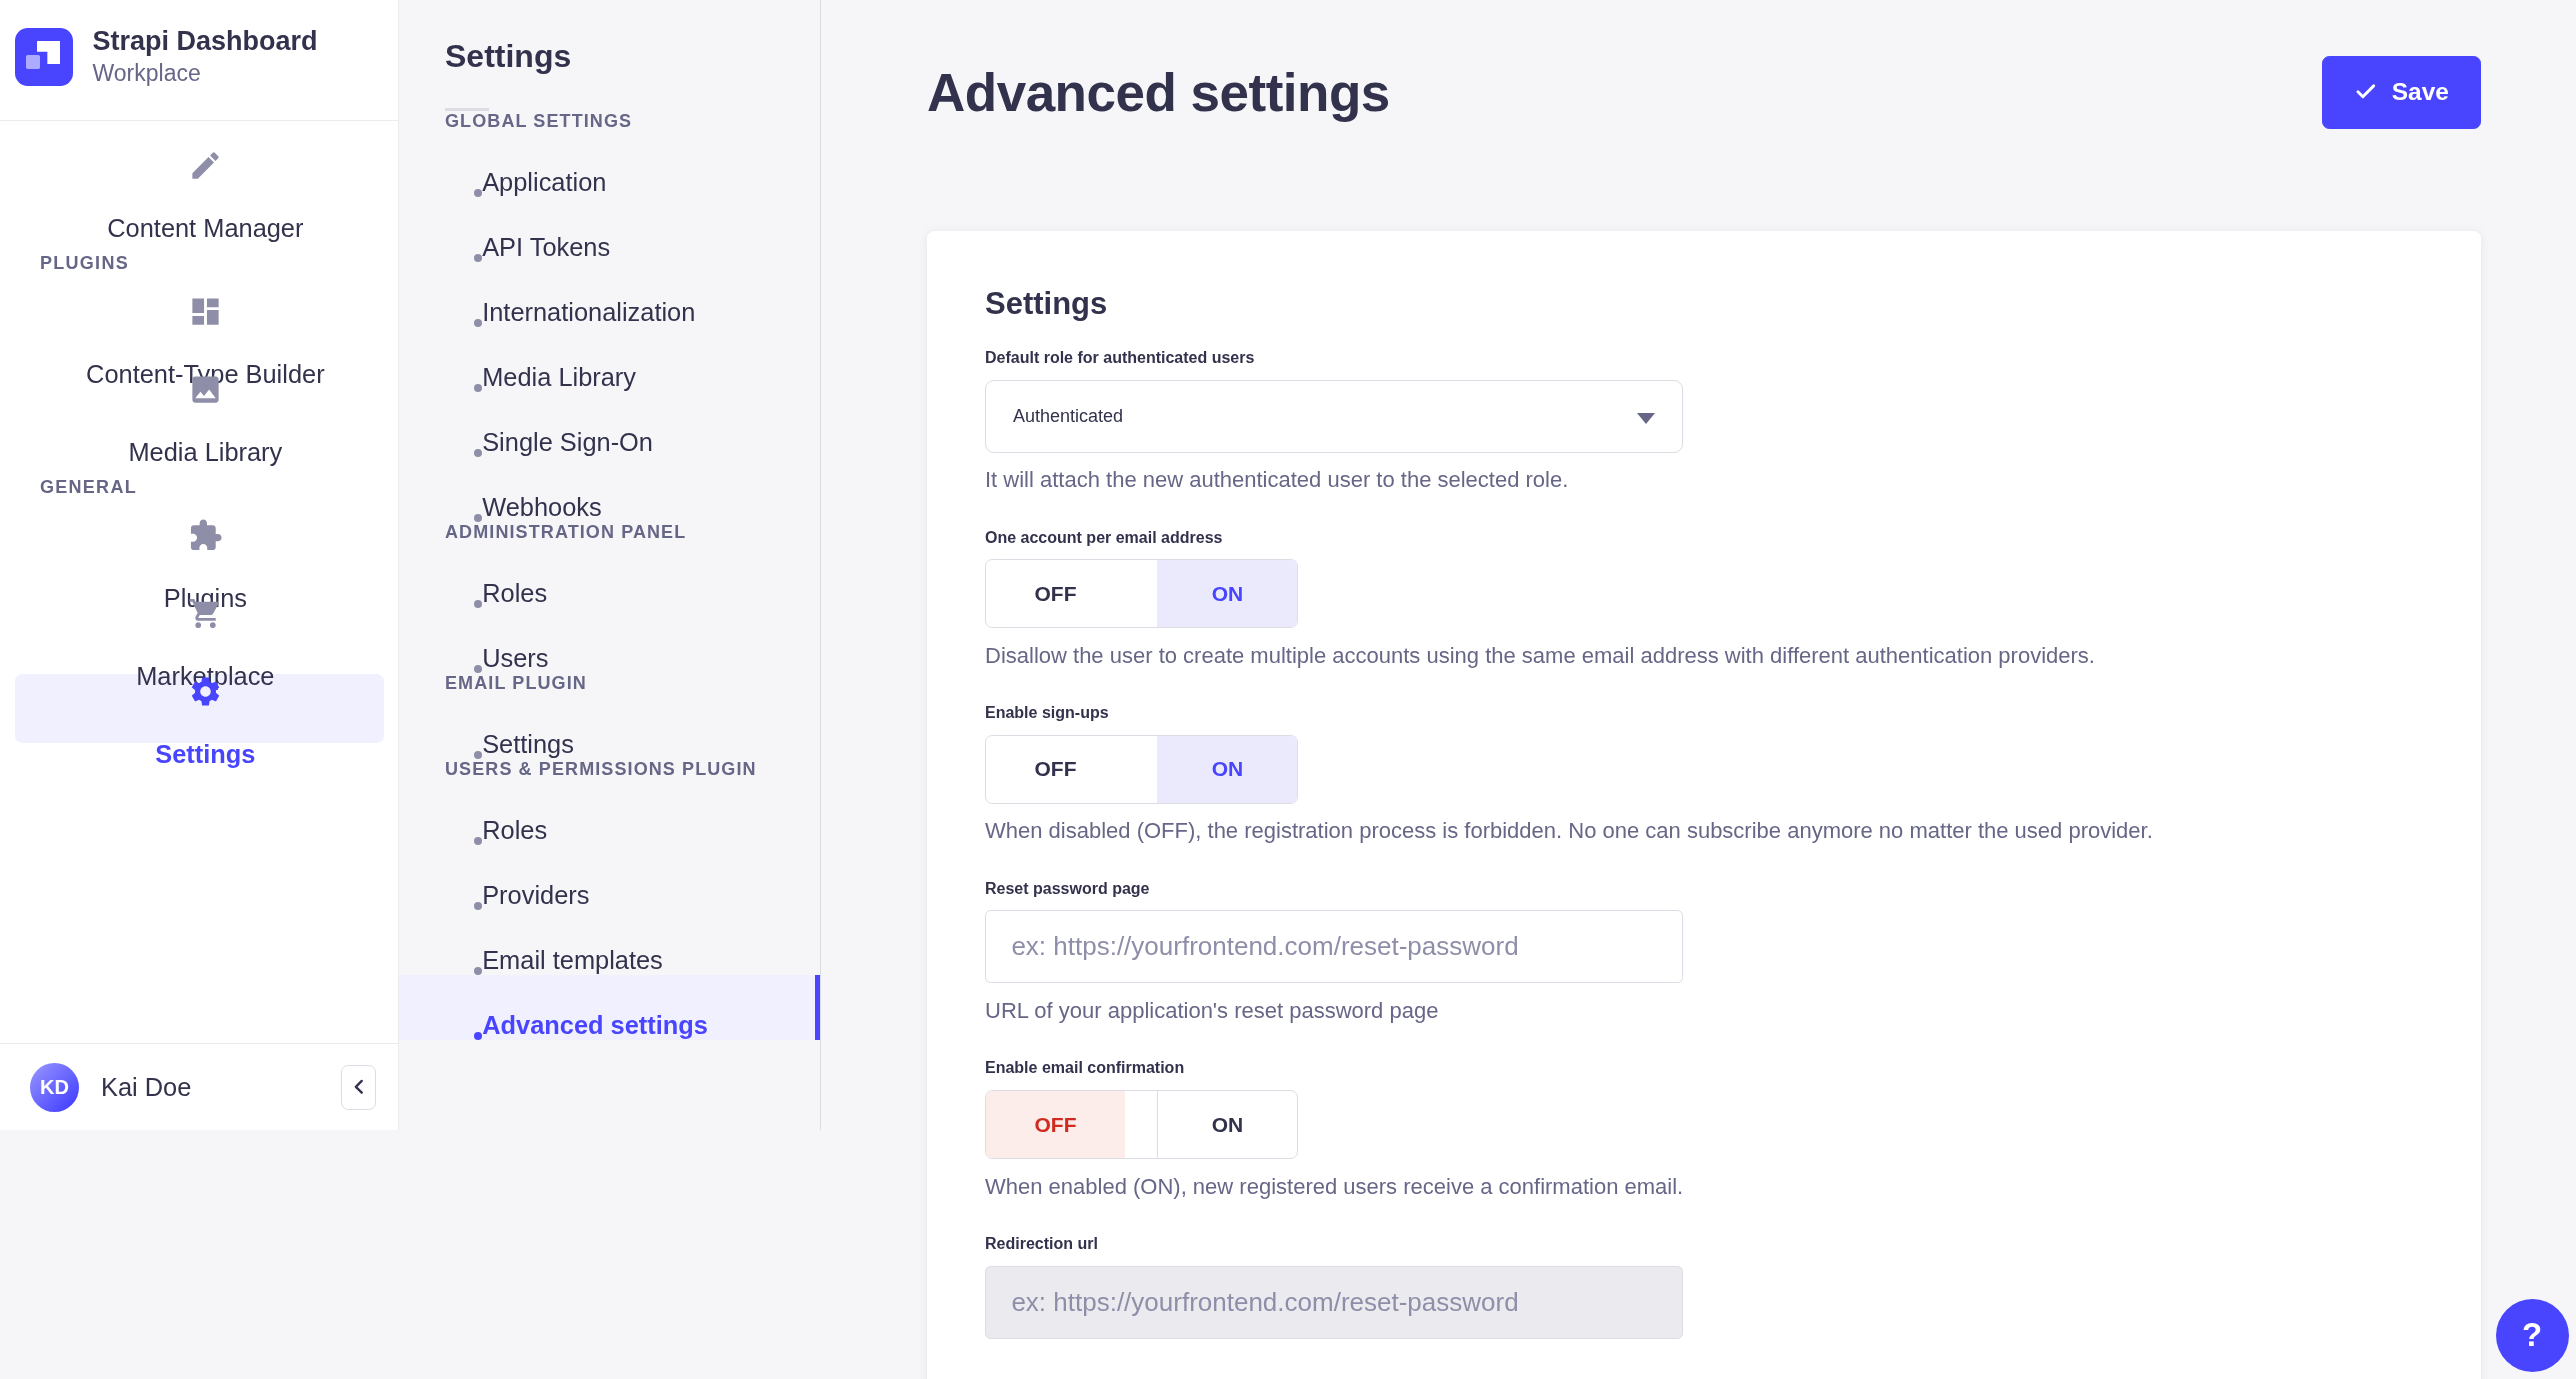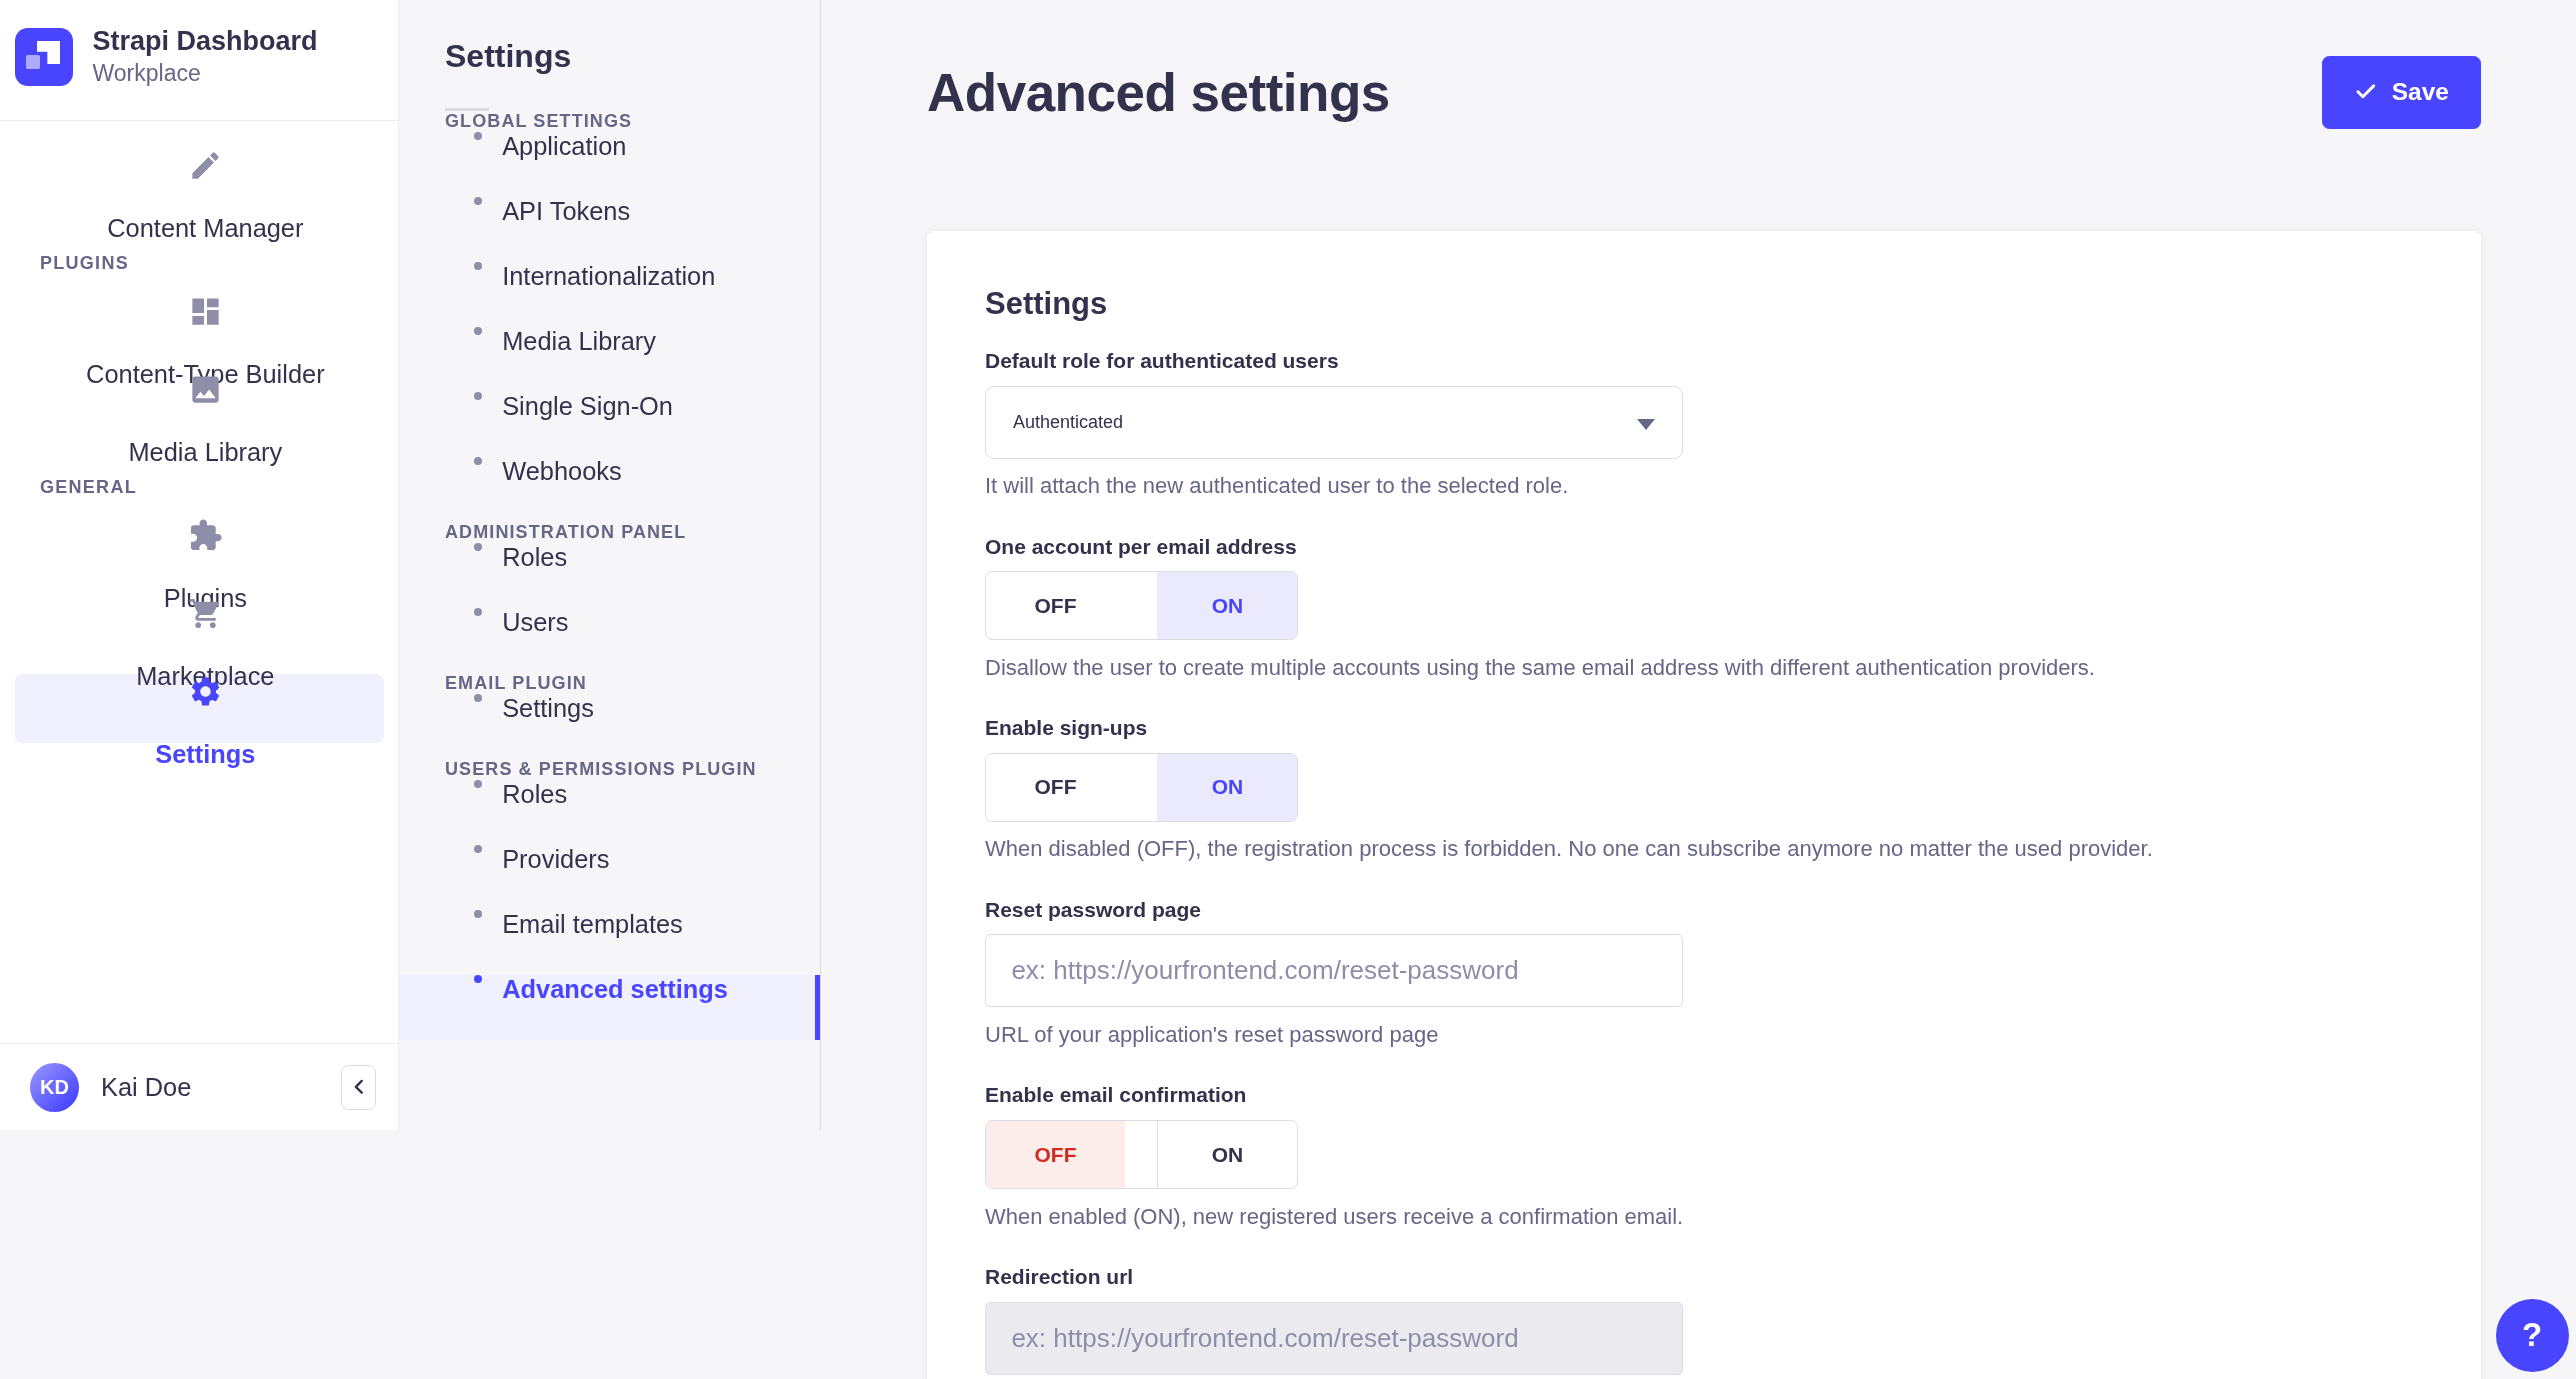--- a/index.html
+++ b/index.html
@@ -41,21 +41,21 @@
   .collapse-btn svg { width:23.6px; height:23.6px; }
 
   
   .sub-nav { width:422px; background:#F6F6F9; border-right:1.8px solid #DCDCE4;
     flex-shrink:0; padding-top:38px; overflow:hidden; }
   .sub-nav-title { font-size:32px; font-weight:700; color:#32324D; padding-left:46px; }
   .sub-nav-divider { width:44px; height:2.7px; background:#DCDCE4; margin:33px 0 0 46px; }
   .sub-section-title { font-size:18px; font-weight:700; letter-spacing:1.1px;
     color:#666687; padding-left:46px; margin:42px 0 11px 51px0; }
   .sub-section-title { padding-left:46px; }
-  .sub-item { display:flex; align-items:flex-start; gap:20px; height:65px;
+  .sub-item { display:flex; align-items:flex-end; height:65px;
     padding-left:75px; font-size:25.4px; color:#32324D; cursor:pointer; position:relative; }
   .sub-item .dot { width:8.2px; height:8.2px; border-radius:50%; background:#8E8EA9; flex-shrink:0; }
   .sub-item.active { background:#F0F0FF; color:#4945FF; font-weight:700; }
   .sub-item.active .dot { background:#4945FF; }
   .sub-item.active::after { content:""; position:absolute; right:0; top:0; bottom:0;
     width:5.5px; background:#4945FF; }
 
   
   .content { flex:1; position:relative; padding:53px 95px 0 106px; }
   .content-header { display:flex; align-items:center; justify-content:space-between;
@@ -64,21 +64,21 @@
   .save-btn { display:flex; align-items:center; gap:14.5px; height:73px; padding:0 31px;
     background:#4945FF; border:1.8px solid #4945FF; border-radius:7.3px; color:#fff;
     font-size:24.5px; font-weight:600; cursor:pointer; font-family:inherit; }
   .save-btn svg { width:23.6px; height:23.6px; }
 
   .panel { margin-top:100px; background:#FFFFFF; border-radius:7.3px;
     box-shadow:0 1.8px 9px rgba(33,33,52,.08); padding:55px 58px 73px 58px;
     height:1272px; }
   .panel-title { font-size:31px; font-weight:700; color:#32324D; margin-bottom:27px; }
   .field { margin-bottom:36px; }
-  .field-label { font-size:21px; font-weight:700; color:#32324D; margin-bottom:12.7px; }
+  .field-label { font-size:16px; font-weight:700; color:#32324D; margin-bottom:12.7px; }
   .hint { font-size:22px; color:#666687; margin-top:14.5px; line-height:25.4px; }
 
   .select-box { width:698px; height:73px; background:#fff; border:1.8px solid #DCDCE4;
     border-radius:9px; display:flex; align-items:center; padding:0 27px;
     font-size:18px; color:#32324D; cursor:pointer; position:relative; }
   .caret { position:absolute; right:27px; top:50%; margin-top:-3.6px;
     border-left:9px solid transparent; border-right:9px solid transparent;
     border-top:11px solid #666687; }
 
   .text-input { width:698px; height:73px; background:#fff; border:1.8px solid #DCDCE4;

